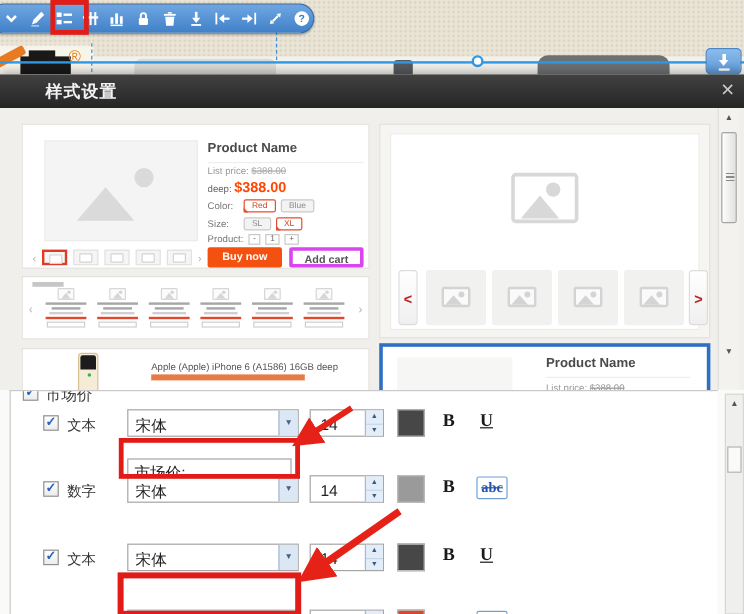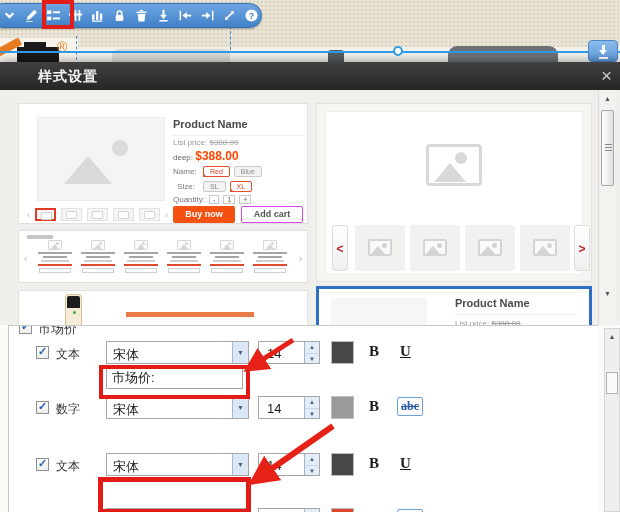--- a/index.html
+++ b/index.html
@@ -92,21 +92,21 @@
   .tarrow { font-size:9px; color:#b0b0b0; }
   .thumb { width:21px; height:13px; background:#f5f5f5; border:1px solid #e2e2e2;
            position:relative; }
   .thumb.sel { border:2px solid #e03b24; }
   .thumb i { position:absolute; left:4px; top:2px; width:11px; height:8px; border:1px solid #d4d4d4;
              border-radius:1px; background:#fff; }
   .btn-buy { position:absolute; left:154px; top:102px; width:62px; height:17px; background:#f4500f;
              color:#fff; font-size:9px; font-weight:bold; text-align:center; line-height:17px;
              border-radius:2px; }
   .btn-cart { position:absolute; left:222px; top:102px; width:62px; height:17px; background:#fff;
-              border:1px solid #d946ef; color:#555; font-size:9px; font-weight:bold;
+              border:3px solid #d946ef; color:#555; font-size:9px; font-weight:bold;
               text-align:center; line-height:15px; border-radius:2px; }
 
   
   .c2 { left:18px; top:140px; width:290px; height:53px; }
   .c2-hd { position:absolute; left:8px; top:4px; width:26px; height:4px; background:#c6c6c6; }
   .c2-arrow { position:absolute; top:22px; font-size:10px; color:#b5b5b5; }
   .mini { position:absolute; top:9px; width:40px; height:40px; }
   .mini .pic-xs { display:block; margin:0 auto 2px; }
   .ln { display:block; height:2px; margin:2px auto 0; background:#a6a6a6; width:85%; }
   .ln.short { width:62%; }
@@ -364,31 +364,31 @@
           <div class="c1-name">Product Name</div>
           <div class="c1-lp">
             <span>List price:</span>
             <span class="lpv">$388.00</span>
           </div>
           <div class="c1-pr">
             <span>deep:</span>
             <span class="prv">$388.00</span>
           </div>
           <div class="optrow" style="top:62px;">
-            <span style="width:26px;">Name:</span>
+            <span style="width:26px;">Color:</span>
             <span class="optbtn on">Red</span>
             <span class="optbtn">Blue</span>
           </div>
-          <div class="optrow" style="top:77px;text-align:center;">
+          <div class="optrow" style="top:77px;">
             <span style="width:26px;">Size:</span>
             <span class="optbtn">SL</span>
             <span class="optbtn on">XL</span>
           </div>
           <div class="optrow" style="top:91px;">
-            <span>Quantity:</span>
+            <span>Product:</span>
             <span class="qbox">-</span>
             <span class="qbox">1</span>
             <span class="qbox">+</span>
           </div>
           <div class="thumbrow">
             <span class="tarrow">‹</span>
             <span class="thumb sel">
                 <i></i>
               </span>
             <span class="thumb">
@@ -458,20 +458,21 @@
               <i class="ln"></i>
               <i class="ln short"></i>
               <i class="ln l2"></i>
               <i class="ln lr"></i>
               <i class="minibox"></i>
             </div>
         </div>
 
         <div class="card c3">
           <div class="phone"></div>
+          <div class="c3-title">Apple (Apple) iPhone 6 (A1586) 16GB deep</div>
           <div class="c3-red"></div>
         </div>
 
         <div class="card c4">
           <div class="c4-inner">
             <span class="pic-lg" style="left:100px; top:32px;"></span>
             <div class="c4-car">
               <span class="car-btn" style="left:0;">&lt;</span>
               <span class="c4-th" style="left:23px;">
                   <span class="pic-sm"></span>
@@ -527,21 +528,21 @@
             <span class="spbtns">
                 <i class="up">▲</i>
                 <i class="dn">▼</i>
               </span>
           </span>
           <span class="fsw" style="background-color: rgb(71, 71, 71);"></span>
           <span class="fb">B</span>
           <span class="fu">U</span>
         </div>
 
-        <input class="ftxt" style="top: 40px;" value="市场价:">
+        <input class="ftxt" style="top: 56px;" value="市场价:">
         <div class="redrect" style="left:90px; top:39px; width:151px; height:34px;"></div>
 
         <div class="frow" style="top:70px;">
           <span class="cb fcb"></span>
           <span class="flab">数字</span>
           <span class="fdd">
             <span class="ddval">宋体</span>
             <span class="ddbtn">▼</span>
           </span>
           <span class="fsp">

